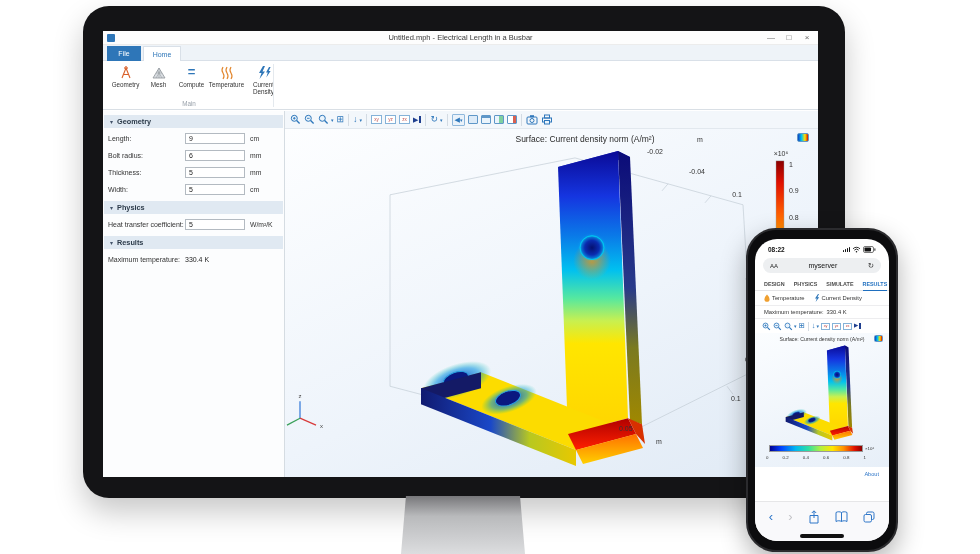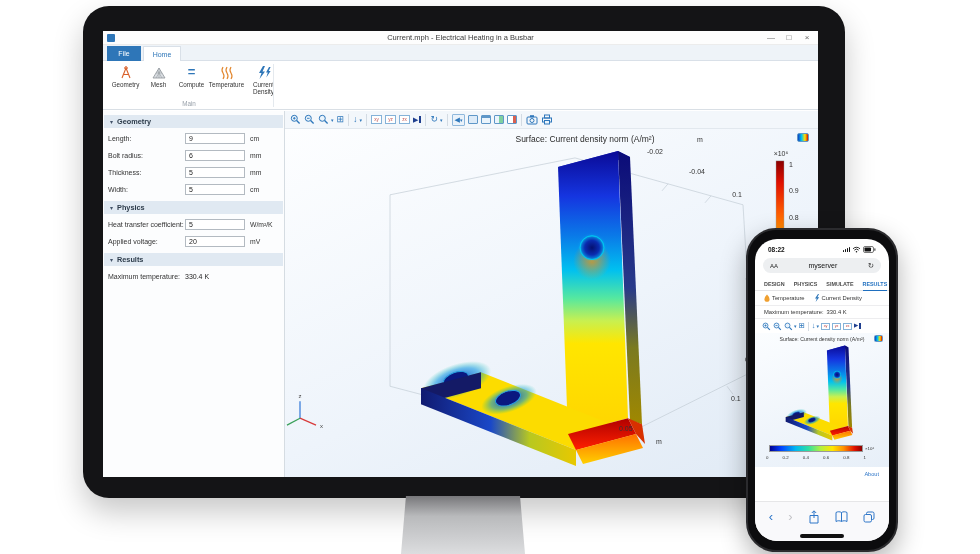--- a/index.html
+++ b/index.html
@@ -95,21 +95,21 @@
   svg text{font-family:"Liberation Sans",sans-serif}
 </style>
 </head>
 <body>
 
 <div class="monitor">
   <div class="screen">
 
     <div class="titlebar">
       <span class="appicon"></span>
-      <span>Current.mph - Electrical Heating in a Busbar</span>
+      <span>Untitled.mph - Electrical Length in a Busbar</span>
       <span class="wctrls">
         <span>—</span>
         <span>□</span>
         <span>×</span>
       </span>
     </div>
 
     <div class="tabrow">
       <span class="tab tab-file">File</span>
       <span class="tab tab-home">Home</span>
@@ -190,25 +190,20 @@
         </div>
 
         <div class="sec-h">
           <span class="tri">▾</span>
           <span>Physics</span>
         </div>
         <div class="frow">
           <span class="flabel">Heat transfer coefficient:</span>
           <input value="5" style="">
           <span class="funit">W/m²/K</span>
-        </div>
-        <div class="frow">
-          <span class="flabel">Applied voltage:</span>
-          <input value="20" style="">
-          <span class="funit">mV</span>
         </div>
 
         <div class="sec-h">
           <span class="tri">▾</span>
           <span>Results</span>
         </div>
         <div class="frow">
           <span class="flabel">Maximum temperature:</span>
           <span class="fstatic">330.4 K</span>
         </div>

